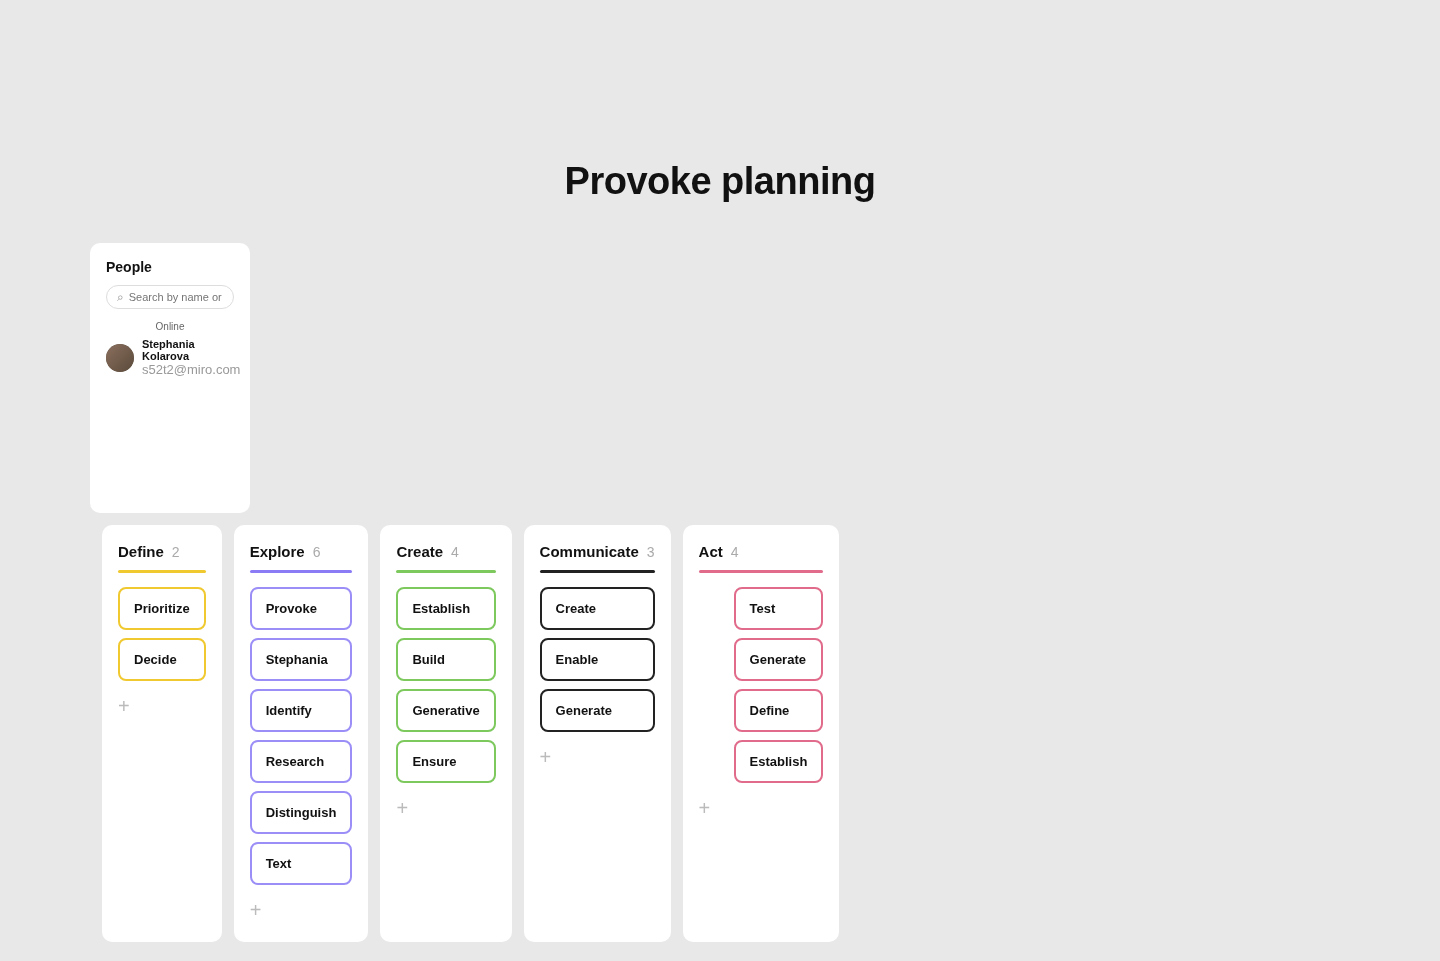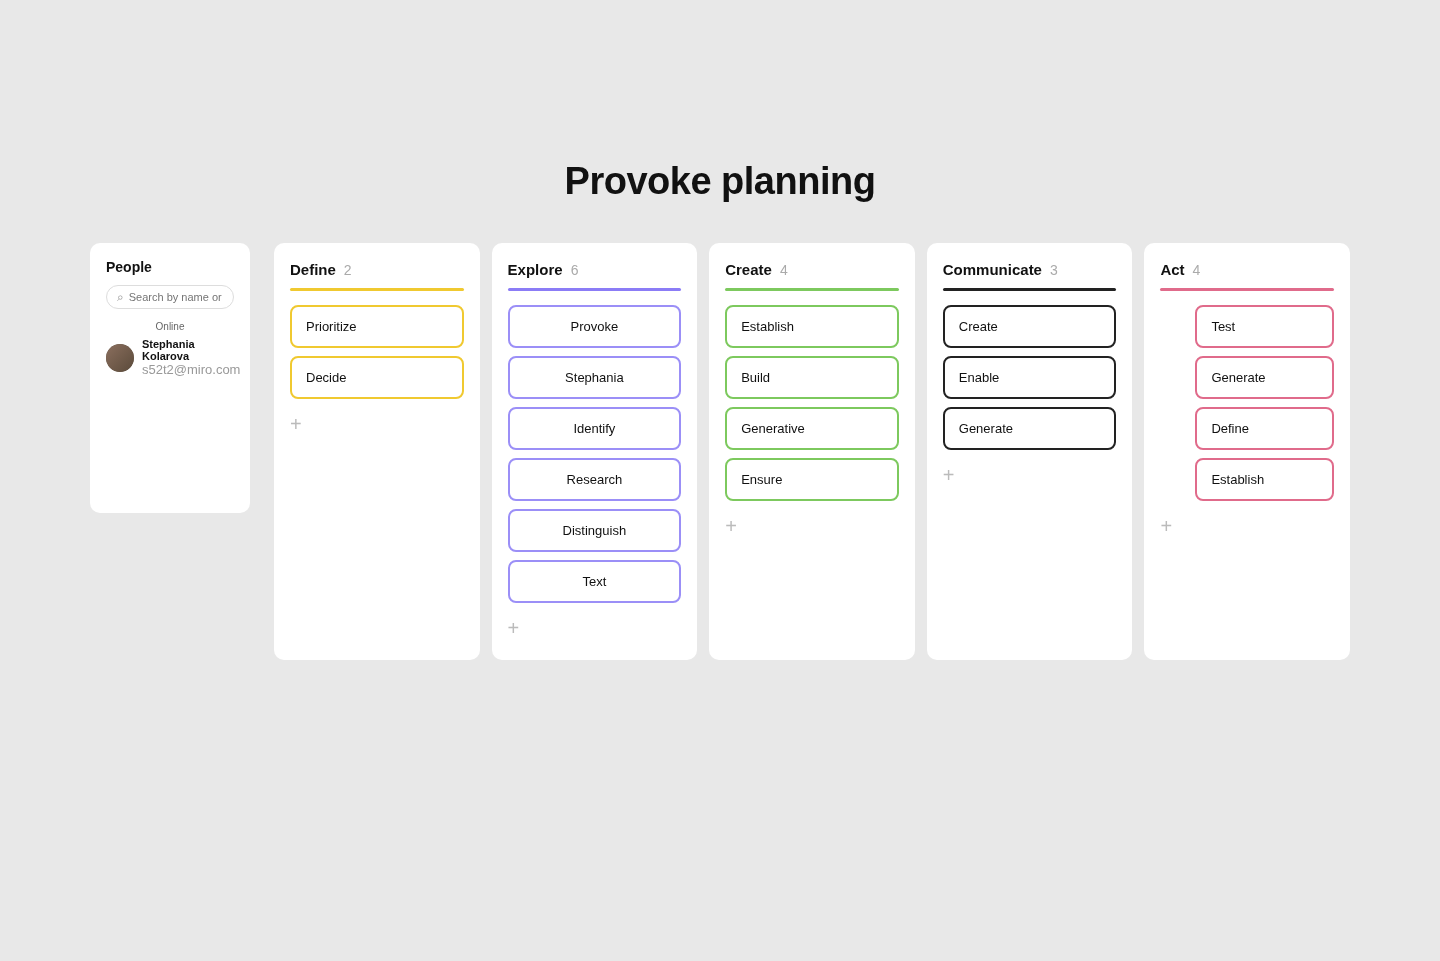--- a/index.html
+++ b/index.html
@@ -14,20 +14,21 @@
     .page-title {
       font-size: 38px;
       font-weight: 800;
       color: #111;
       margin-top: 160px;
       margin-bottom: 40px;
       letter-spacing: -0.5px;
     }
     .board {
       display: flex;
+      flex-direction: column;
       gap: 12px;
       align-items: flex-start;
       width: 1260px;
     }
     
     .people-panel {
       background: #fff;
       border-radius: 10px;
       padding: 16px;
       width: 160px;
@@ -129,42 +130,42 @@
     }
     .cards {
       display: flex;
       flex-direction: column;
       gap: 8px;
     }
     .card {
       border-radius: 8px;
       padding: 12px 14px;
       font-size: 13px;
-      font-weight: 400;
+      font-weight: 700;
       color: #111;
       border: 2px solid transparent;
       background: #fff;
       cursor: default;
     }
     .add-btn {
       margin-top: 12px;
       background: none;
       border: none;
       color: #bbb;
       font-size: 20px;
       cursor: pointer;
       display: block;
       padding: 2px 0;
     }
     
     .define-divider { background: #f0c930; }
     .card-yellow { border-color: #f0c930; }
 
     .explore-divider { background: #8b7cf6; }
-    .card-purple { border-color: #9b8ff7; text-align: center; }
+    .card-purple { border-color: #9b8ff7; }
 
     .create-divider { background: #7dc95e; }
     .card-green { border-color: #7dc95e; }
 
     .communicate-divider { background: #222; }
     .card-dark { border-color: #222; border-width: 2.5px; }
 
     .act-divider { background: #e06b8b; }
     .card-pink { border-color: #e06b8b; margin-left: 35px; }
   </style>

